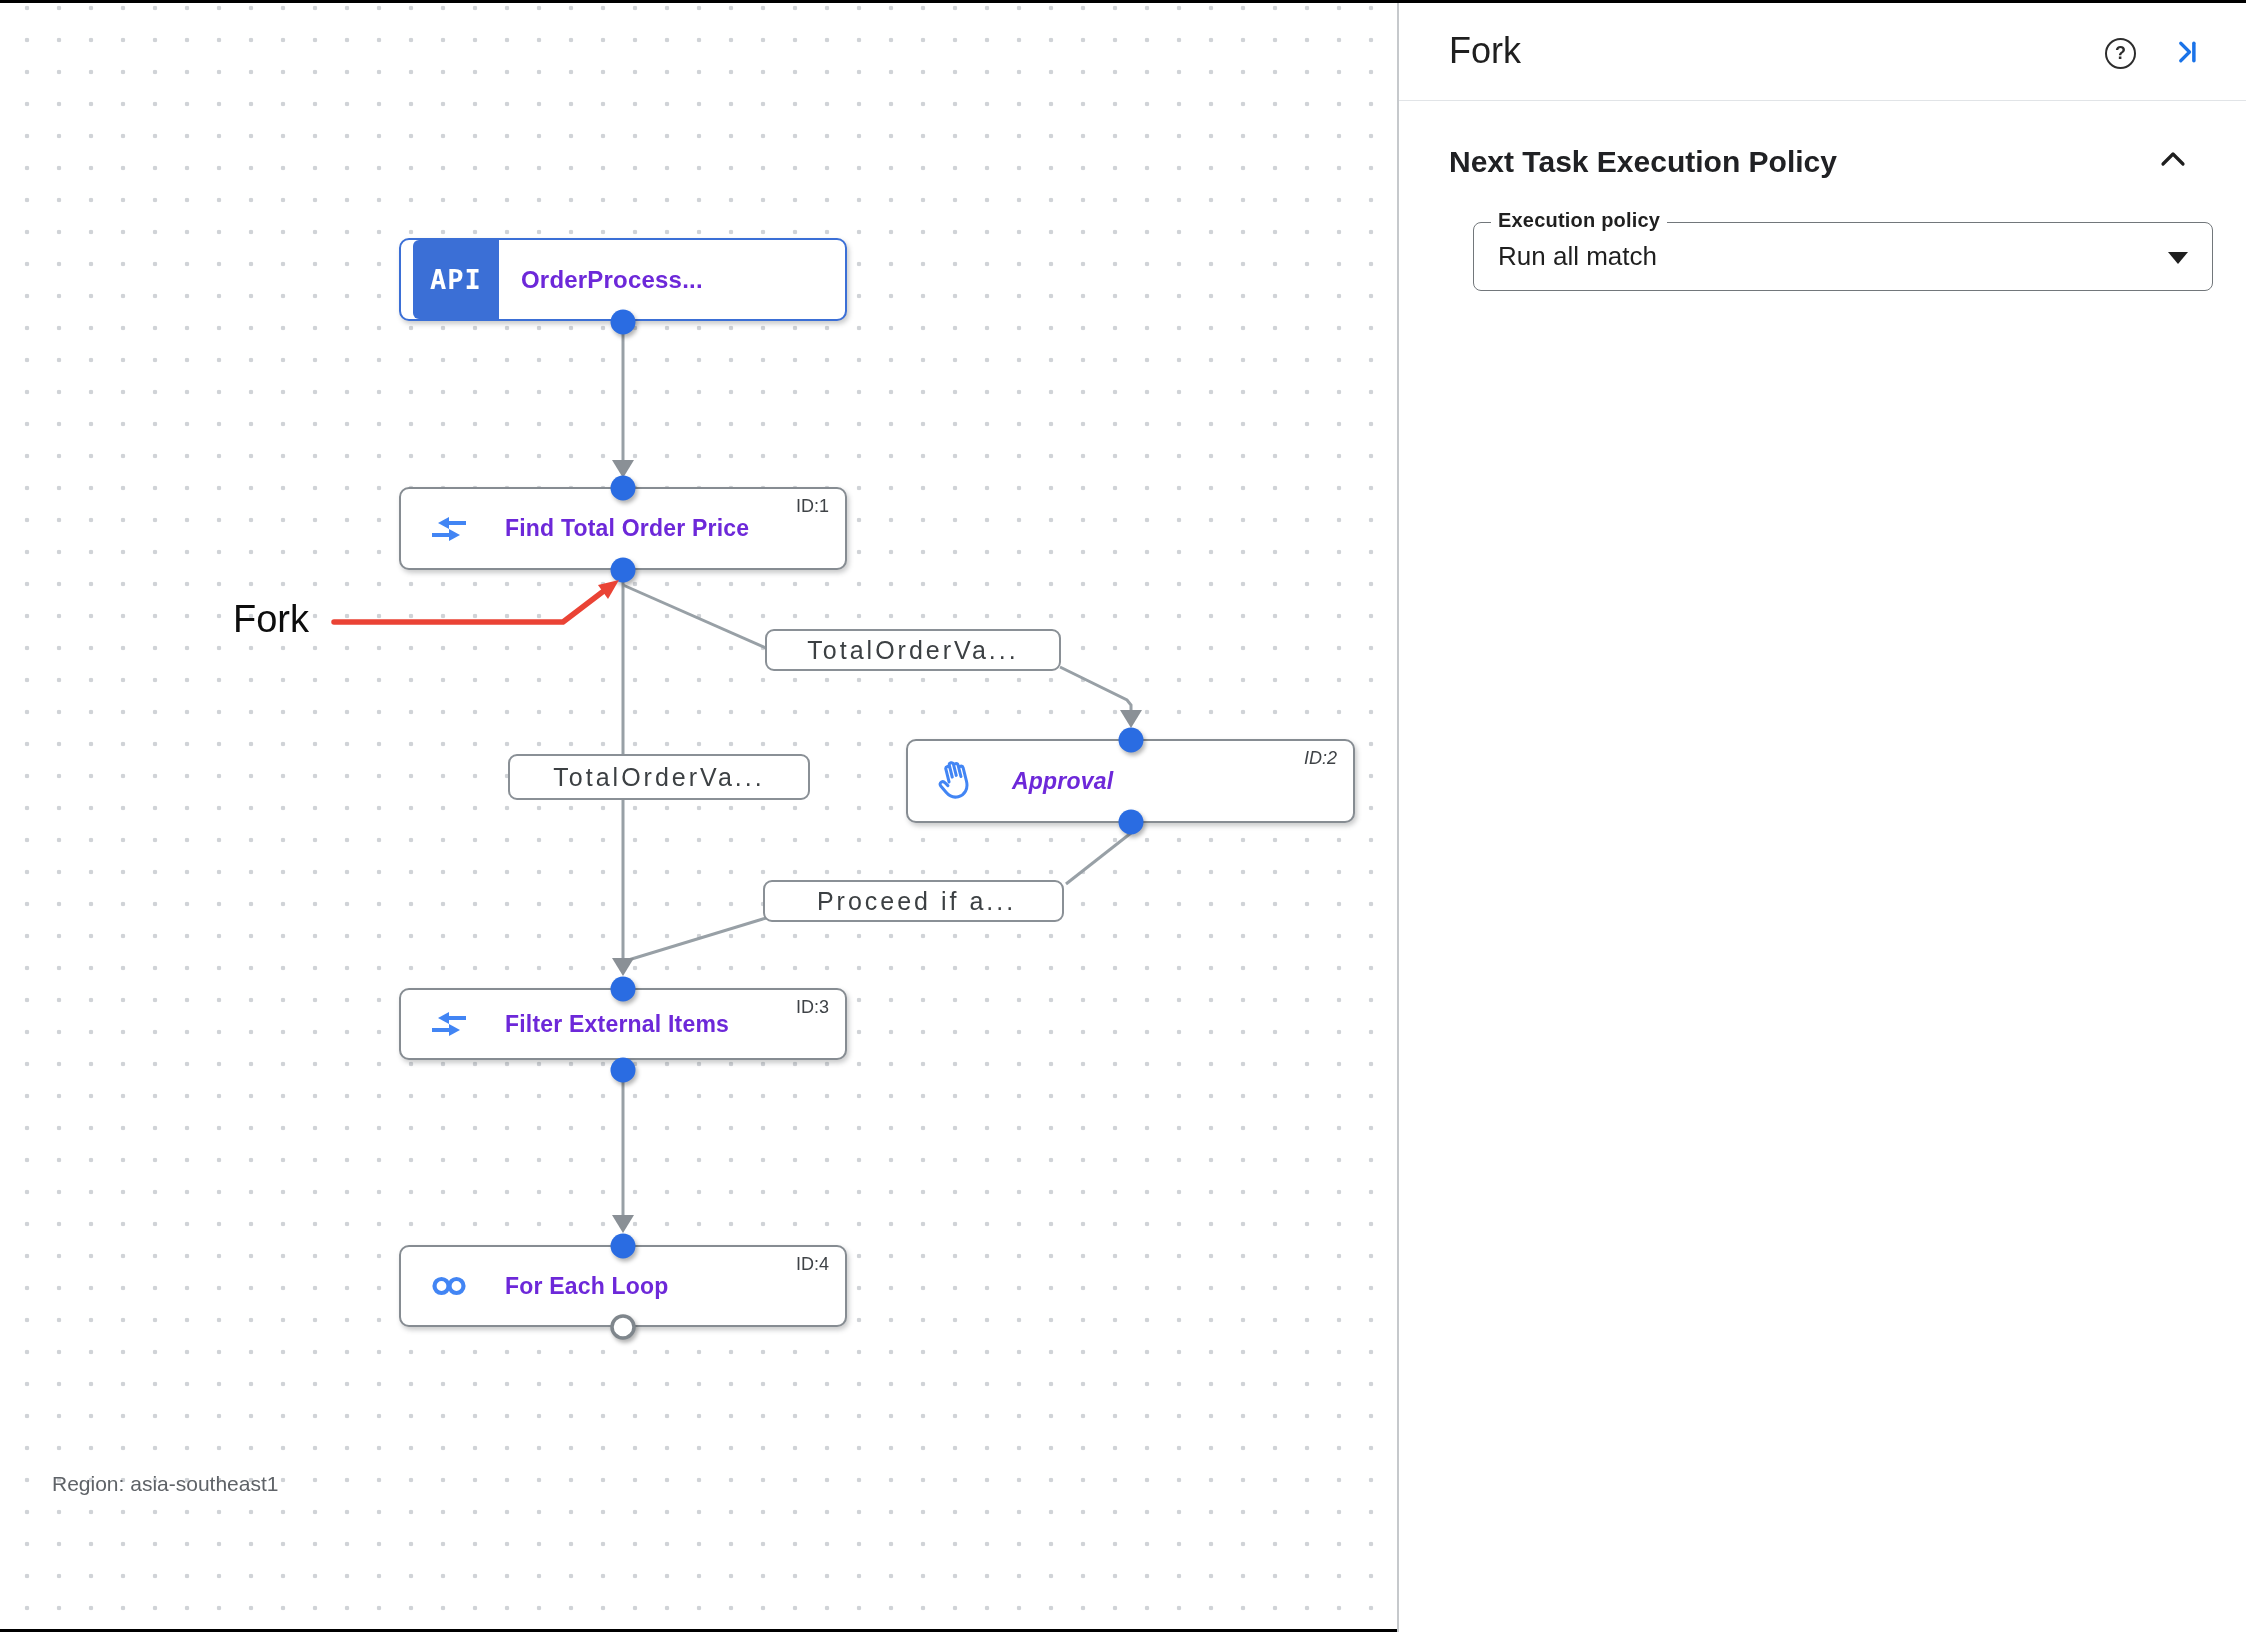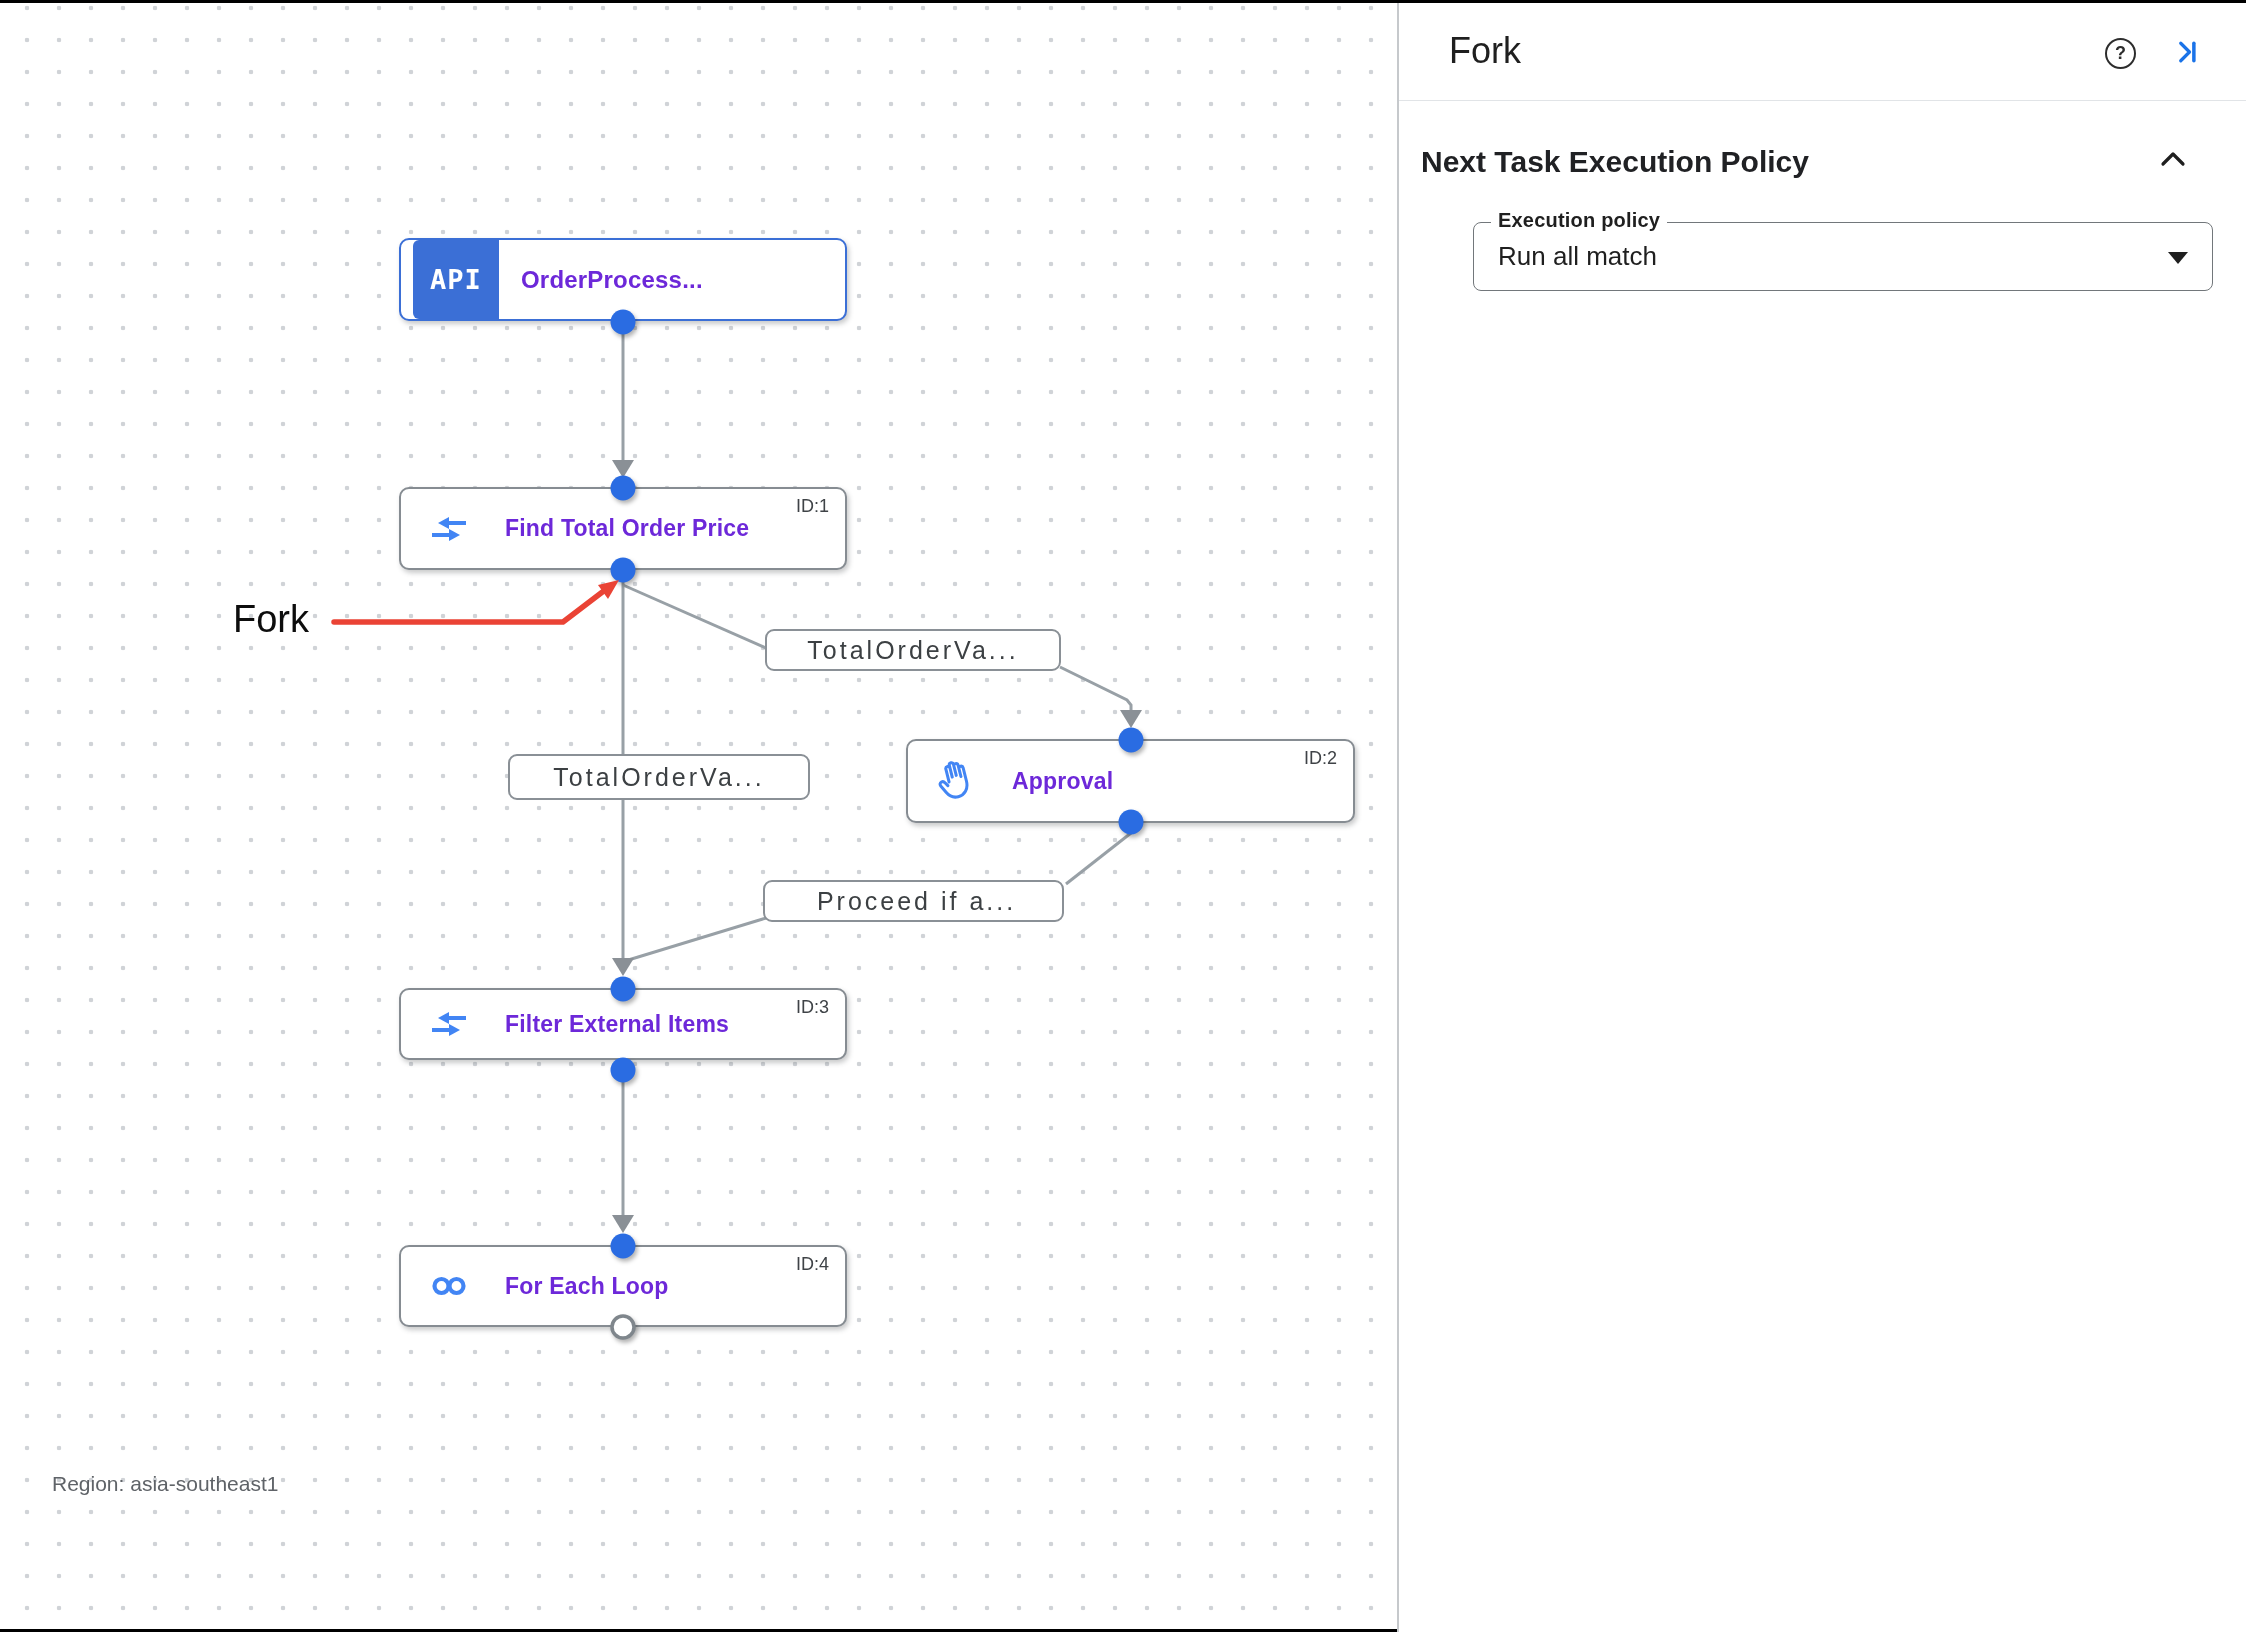--- a/index.html
+++ b/index.html
@@ -43,21 +43,21 @@
   
   .panel{position:absolute;left:1397px;top:0;width:849px;height:1632px;background:#fff;
          border-left:2px solid #c6c9cc;box-sizing:border-box;z-index:10;}
   .panel-header{position:relative;height:100px;border-bottom:1px solid #e1e4e7;}
   .panel-title{position:absolute;left:50px;top:30px;font-size:36px;color:#1f1f1f;}
   .help-icon{position:absolute;right:110px;top:38px;width:27px;height:27px;border:2.5px solid #2d2d2d;
              border-radius:50%;display:flex;align-items:center;justify-content:center;
              font-size:18px;font-weight:bold;color:#2d2d2d;cursor:pointer;}
   .collapse-icon{position:absolute;right:44px;top:37px;width:30px;height:30px;cursor:pointer;}
 
-  .panel-section-header{position:relative;margin:44px 50px 0 22px;}
+  .panel-section-header{position:relative;margin:44px 50px 0 50px;}
   .section-title{font-size:30px;font-weight:bold;color:#202124;}
   .chevron-up-icon{position:absolute;right:8px;top:4px;width:30px;height:20px;cursor:pointer;}
 
   .select-field{position:absolute;left:36px;right:33px;top:222px;height:69px;
                 border:1.5px solid #72777b;border-radius:8px;box-sizing:border-box;cursor:pointer;margin-left:38px;}
   .select-field .field-label{position:absolute;left:17px;top:-14px;background:#fff;
                 padding:0 7px;font-size:20px;font-weight:bold;color:#1f1f1f;letter-spacing:.2px;}
   .select-field .field-value{position:absolute;left:24px;top:0;line-height:66px;
                 font-size:26px;color:#1f1f1f;}
   .select-caret{position:absolute;right:24px;top:29px;width:0;height:0;
@@ -102,21 +102,21 @@
         <svg width="42" height="30" viewBox="0 0 42 30">
           <line x1="38" y1="9" x2="20" y2="9" stroke="#4285f4" stroke-width="4"></line>
           <polygon points="21,3 21,15 10,9" fill="#4285f4"></polygon>
           <line x1="4" y1="21" x2="22" y2="21" stroke="#4285f4" stroke-width="4"></line>
           <polygon points="21,15 21,27 32,21" fill="#4285f4"></polygon>
         </svg>
       </span>
       <span class="node-title">Find Total Order Price</span>
     </div>
 
-    <div class="node" style="left:906px;top:739px;width:449px;height:84px;">
+    <div class="node" style="left:906px;top:739px;width:449px;height:84px;font-style:italic;">
       <span class="node-id">ID:2</span>
       <span class="node-icon" style="transform:rotate(-14deg);">
         <svg width="38" height="48" viewBox="0 0 24 30">
           <path fill="#fff" stroke="#4285f4" stroke-width="1.9" stroke-linecap="round" stroke-linejoin="round" d="M7.6 14.5V6.2a1.35 1.35 0 0 1 2.7 0V12 M10.3 11.6V4.4a1.35 1.35 0 0 1 2.7 0v7.2 M13 11.6V5.6a1.35 1.35 0 0 1 2.7 0V13 M15.7 13V8a1.35 1.35 0 0 1 2.7 0v8.6c0 5.2-3.3 8.4-7.4 8.4-3.3 0-5.3-1.6-6.7-4.4l-2.4-4.9c-.5-1 0-2 1-2.3.8-.2 1.6.1 2.1 1l1.3 2.2"></path>
         </svg>
       </span>
       <span class="node-title">Approval</span>
     </div>
 
     <div class="node" style="left:399px;top:988px;width:448px;height:72px;">

